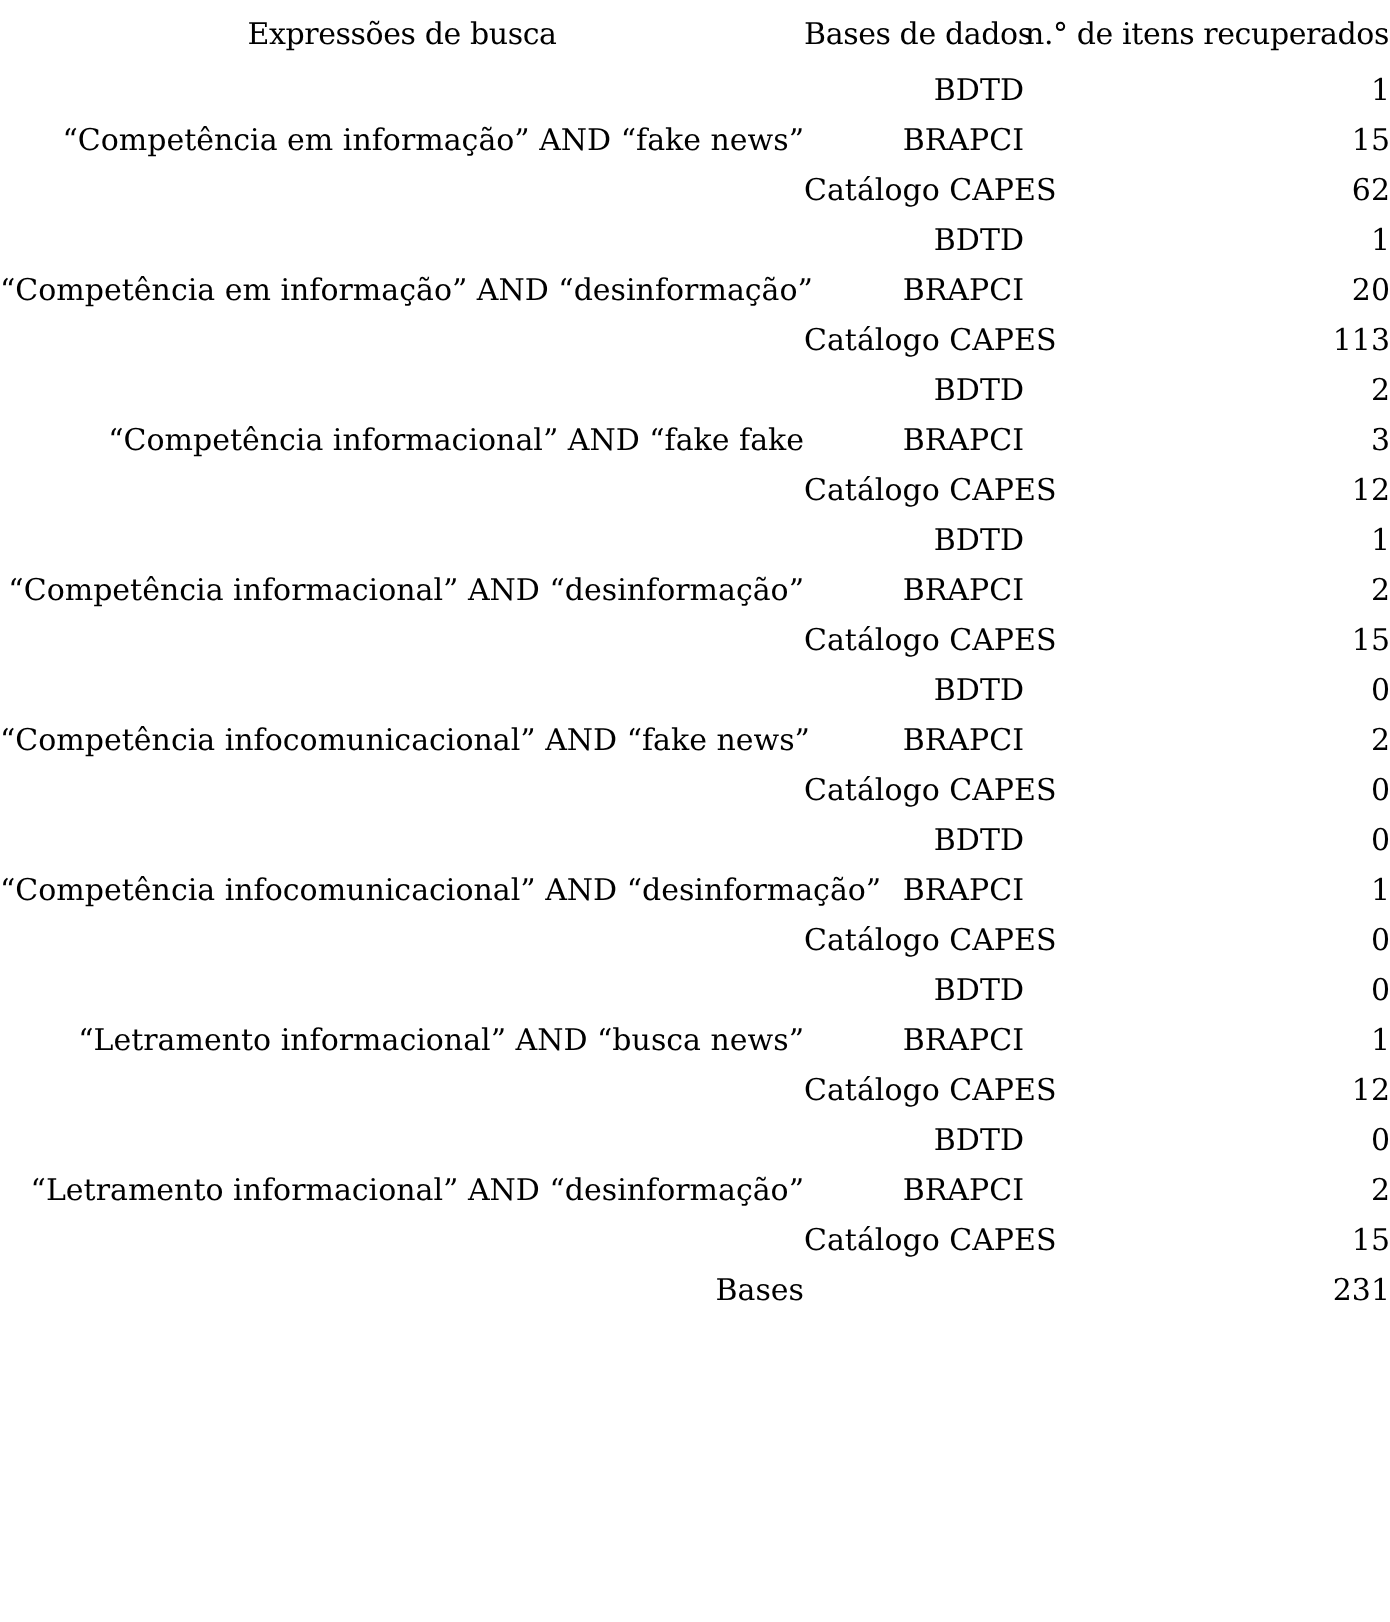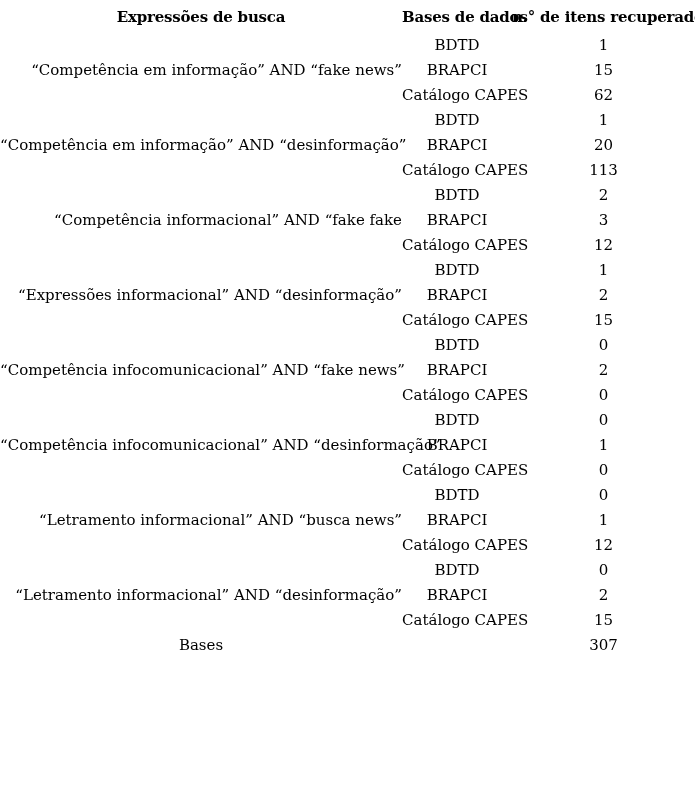--- a/index.html
+++ b/index.html
@@ -19,32 +19,32 @@
       table-layout: fixed;
       width: 695px;
       margin-top: 2px;
     }
     col.c1 { width: 402px; }
     col.c2 { width: 110px; }
     col.c3 { width: 183px; }
     thead tr { height: 30px; }
     tbody tr { height: 25px; }
     th {
-      font-weight: bold;
+      font-weight: normal;
       font-size: 15px;
       letter-spacing: -0.2px;
       text-align: center;
       vertical-align: middle;
       padding: 0;
       white-space: nowrap;
       overflow: visible;
     }
     td {
       font-size: 15px;
-      text-align: center;
+      text-align: right;
       vertical-align: middle;
       padding: 0;
       white-space: nowrap;
       overflow: visible;
     }
     td.expr-cell { text-align: right; }
   </style>
 </head>
 <body>
 
@@ -95,21 +95,21 @@
       </tr>
       <tr>
         <td>BRAPCI</td>
         <td>3</td>
       </tr>
       <tr>
         <td>Catálogo CAPES</td>
         <td>12</td>
       </tr>
       <tr>
-        <td class="expr-cell" rowspan="3">“Expressões informacional” AND “desinformação”</td>
+        <td class="expr-cell" rowspan="3">“Competência informacional” AND “desinformação”</td>
         <td>BDTD</td>
         <td>1</td>
       </tr>
       <tr>
         <td>BRAPCI</td>
         <td>2</td>
       </tr>
       <tr>
         <td>Catálogo CAPES</td>
         <td>15</td>
@@ -162,16 +162,16 @@
         <td>BRAPCI</td>
         <td>2</td>
       </tr>
       <tr>
         <td>Catálogo CAPES</td>
         <td>15</td>
       </tr>
       <tr>
         <td>Bases</td>
         <td></td>
-        <td>307</td>
+        <td>231</td>
       </tr>
     </tbody>
 </table>
 
 </body></html>

